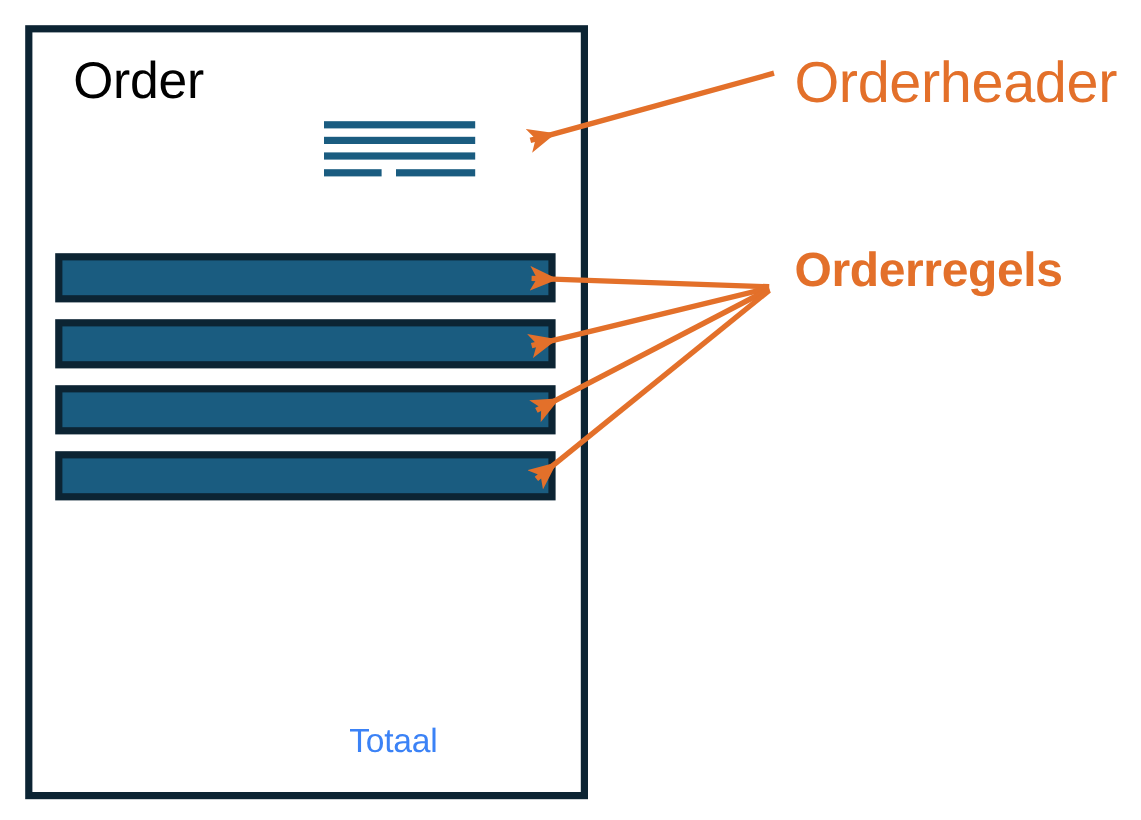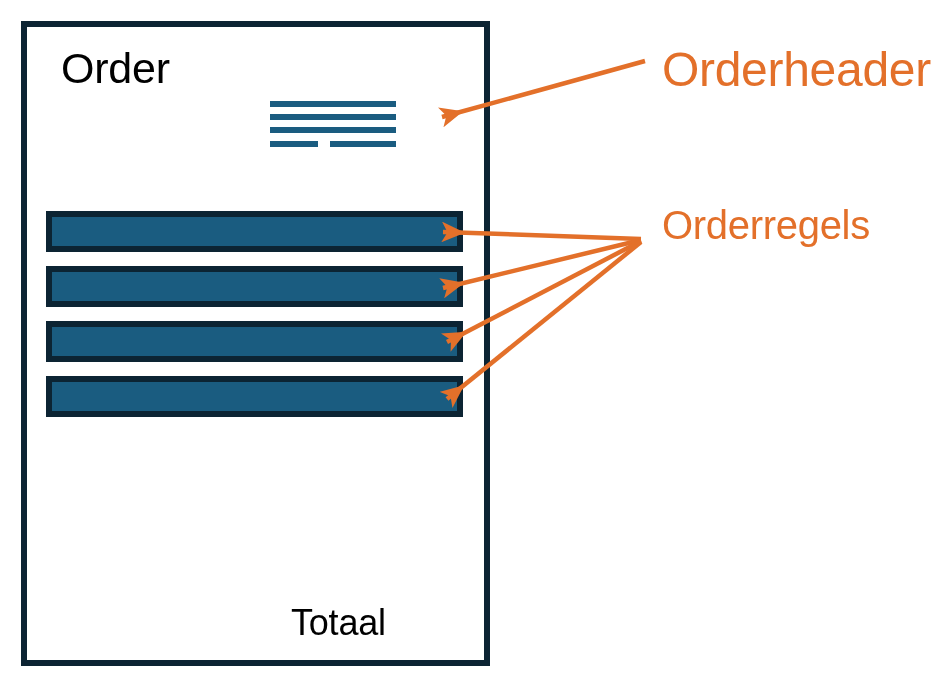--- a/index.html
+++ b/index.html
@@ -37,37 +37,38 @@
   .order-title {
     left: 61px;
     top: 44px;
     font-size: 43px;
     color: #000000;
     letter-spacing: -0.2px;
   }
   .totaal-title {
     left: 291px;
     top: 602px;
-    font-size: 36px;
-    color: #000000;
+    font-size: 28px;
+    color: #3b82f6;
     letter-spacing: -0.2px;
   }
   .label-orderheader {
     left: 662px;
     top: 42px;
     font-size: 48px;
     color: #E3702A;
     letter-spacing: -0.3px;
   }
   .label-orderregels {
     left: 662px;
     top: 203px;
     font-size: 40px;
     color: #E3702A;
     letter-spacing: -0.3px;
+    font-weight: bold;
   }
 </style>
 </head>
 <body>
 
 <svg id="canvas" viewBox="0 0 951 683" width="951" height="683" xmlns="http://www.w3.org/2000/svg">
 
   <defs>
     <marker id="arrowhead" markerWidth="5.2" markerHeight="4.6" refX="4.9" refY="2.3" orient="auto" markerUnits="strokeWidth">
       <path d="M 5.2 0 L 0 2.3 L 5.2 4.6 L 3.9 2.3 Z" fill="#E3702A"></path>

